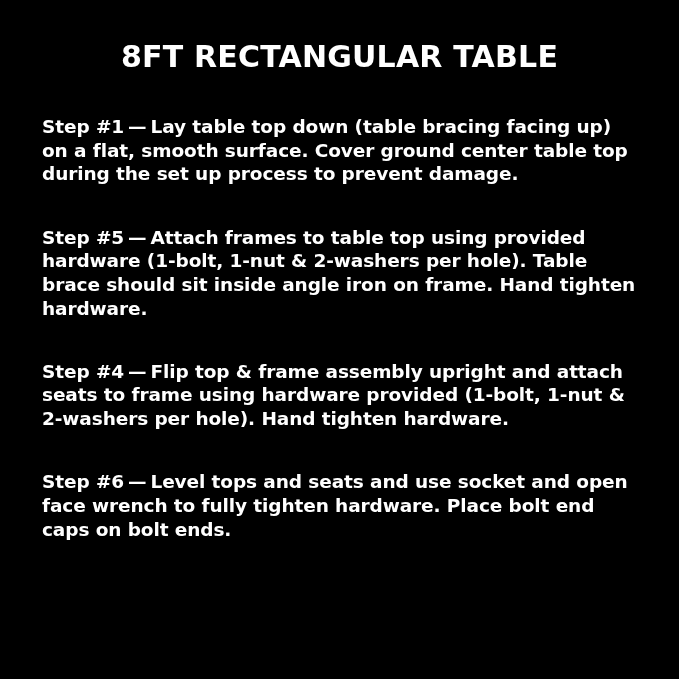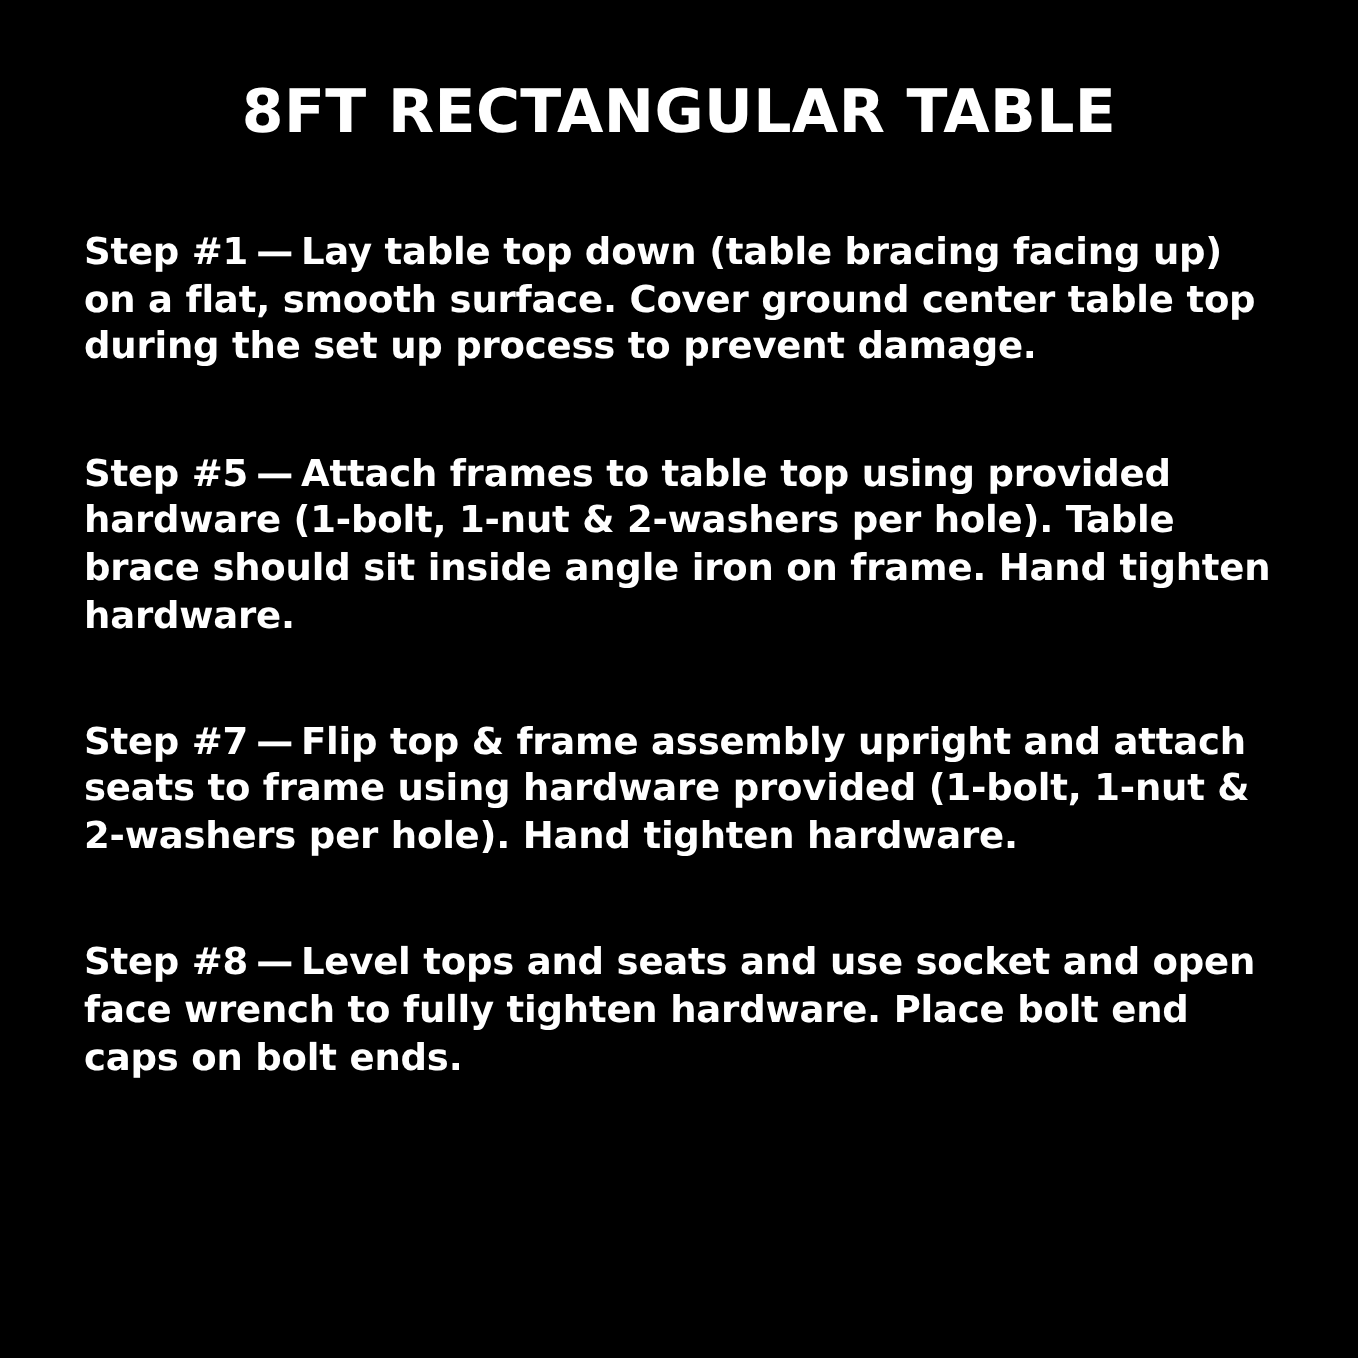--- a/index.html
+++ b/index.html
@@ -72,21 +72,21 @@
     <p class="step">
       <span class="step-label">Step #1</span><span class="dash">—</span><span>Lay table top down (table bracing facing up) on a flat, smooth surface. Cover ground center table top during the set up process to prevent damage.</span>
     </p>
 
     <p class="step">
       <span class="step-label">Step #5</span><span class="dash">—</span><span>Attach frames to table top using provided hardware (1-bolt, 1-nut &amp; 2-washers per hole). Table brace should sit inside angle iron on frame. Hand tighten hardware.</span>
     </p>
 
 
     <p class="step">
-      <span class="step-label">Step #7</span><span class="dash">—</span><span>Flip top &amp; frame assembly upright and attach seats to frame using hardware provided (1-bolt, 1-nut &amp; 2-washers per hole). Hand tighten hardware.</span>
+      <span class="step-label">Step #4</span><span class="dash">—</span><span>Flip top &amp; frame assembly upright and attach seats to frame using hardware provided (1-bolt, 1-nut &amp; 2-washers per hole). Hand tighten hardware.</span>
     </p>
 
     <p class="step">
-      <span class="step-label">Step #8</span><span class="dash">—</span><span>Level tops and seats and use socket and open face wrench to fully tighten hardware. Place bolt end caps on bolt ends.</span>
+      <span class="step-label">Step #6</span><span class="dash">—</span><span>Level tops and seats and use socket and open face wrench to fully tighten hardware. Place bolt end caps on bolt ends.</span>
     </p>
 
   </div>
 </div>
 
 </body></html>

